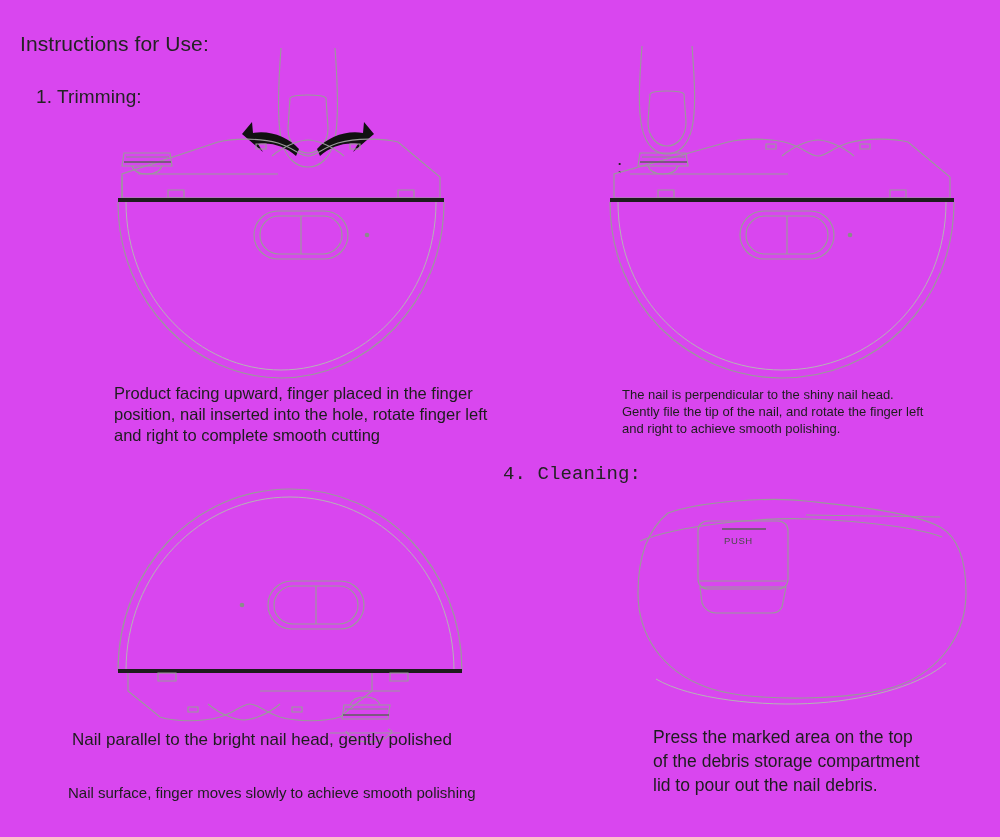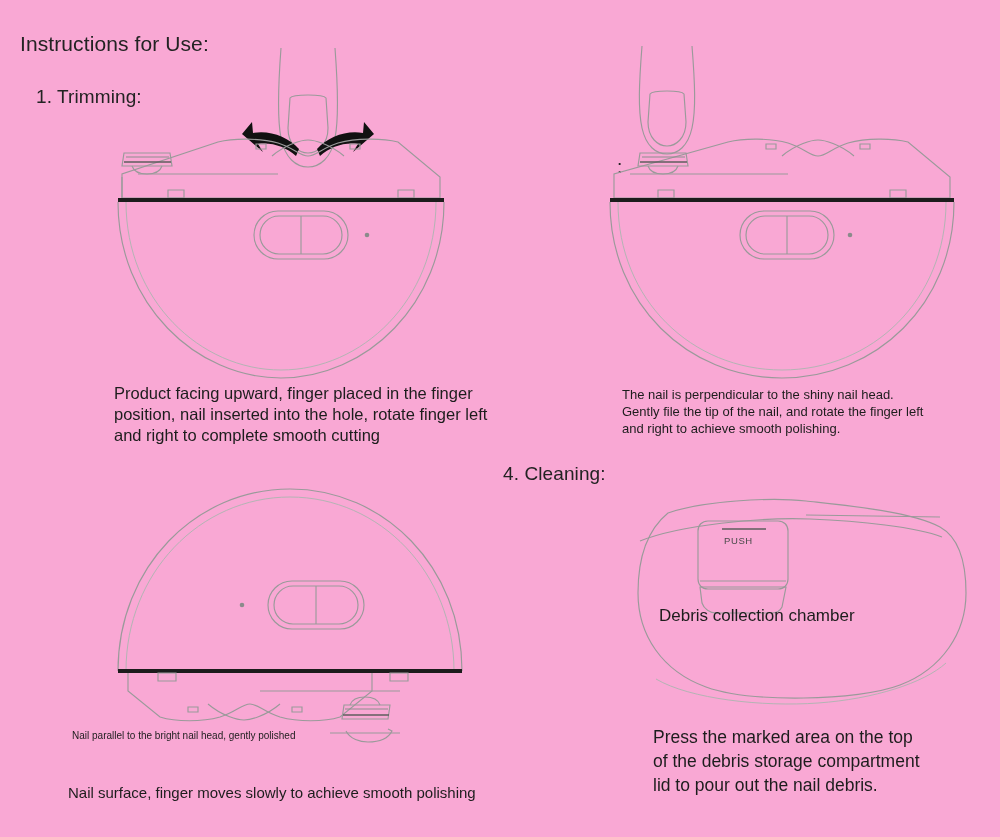--- a/index.html
+++ b/index.html
@@ -11,21 +11,21 @@
     width: 1000px;
     height: 837px;
     position: relative;
     font-family: "Liberation Sans", sans-serif;
     color: #1a1a1a;
     overflow: hidden;
   }
   #page {
     position: absolute;
     inset: 0;
-    background: #f9a8d4;
+    background: #d946ef;
   }
 
   
   .txt { position: absolute; white-space: pre; }
 
   #heading {
     left: 20px; top: 32px;
     font-size: 21px;
     letter-spacing: .1px;
     color: #232323;
@@ -37,39 +37,39 @@
     letter-spacing: .1px;
   }
   #step1-title { left: 20px;  top: 86px; margin-left: 16px; }
   #step2-wrap  { left: 509px; top: 74px; width: 200px; }
   #step2-title { font-size: 19px; line-height: 25px; color: #232323; }
   #step2-colon {
     position: absolute; left: 108px; top: 82px;
     font-size: 19px; color: #232323;
   }
   #step3-title { left: 18px;  top: 463px; }
-  #step4-title { left: 503px; top: 463px; }
+  #step4-title { left: 503px; top: 463px; font-family: Liberation Mono, monospace; }
 
   .caption-lg {
     font-size: 16.5px;
     line-height: 21px;
     color: #1d1d1d;
     margin-left: 28px;
   }
   #cap1 { left: 86px; top: 383px; }
   #cap4 { left: 625px; top: 725px; font-size: 17.5px; line-height: 24px; }
 
   .caption-sm {
     font-size: 13px;
     line-height: 17px;
     color: #1d1d1d;
   }
   #cap2 { left: 622px; top: 386px; }
 
-  #cap3a { left: 72px; top: 730px; font-size: 10px; color:#1d1d1d; }
+  #cap3a { left: 72px; top: 730px; font-size: 17px; color:#1d1d1d; }
   #cap3b { left: 68px; top: 784px; font-size: 15px; color:#1d1d1d; }
 
   #debris-label {
     left: 659px; top: 606px;
     font-size: 17px; color: #1d1d1d;
   }
 
   
   svg.panel { position: absolute; overflow: visible; }
   .ln   { fill: none; stroke: #9a9a9a; stroke-width: 1.15; }
@@ -238,19 +238,18 @@
       <g>
         <path class="ln" d="M98,38 L168,38 C174,38 178,42 178,48 L178,96 C178,102 174,106 168,106 L98,106 C92,106 88,102 88,96 L88,48 C88,42 92,38 98,38 Z"></path>
         <path class="stripe-dark" d="M112,46 L156,46"></path>
         <text class="push-txt" x="114" y="61">PUSH</text>
         <path class="ln" d="M90,98 L176,98"></path>
         <path class="ln" d="M90,104 L176,104 L172,124 C170,128 166,130 162,130 L106,130 C100,130 94,126 92,120 Z"></path>
       </g>
     </g>
   </svg>
 
-  <div class="txt" id="debris-label">Debris collection chamber</div>
 
   <div class="txt caption-lg" id="cap4">Press the marked area on the top
 of the debris storage compartment
 lid to pour out the nail debris.</div>
 
 </div>
 
 </body></html>

